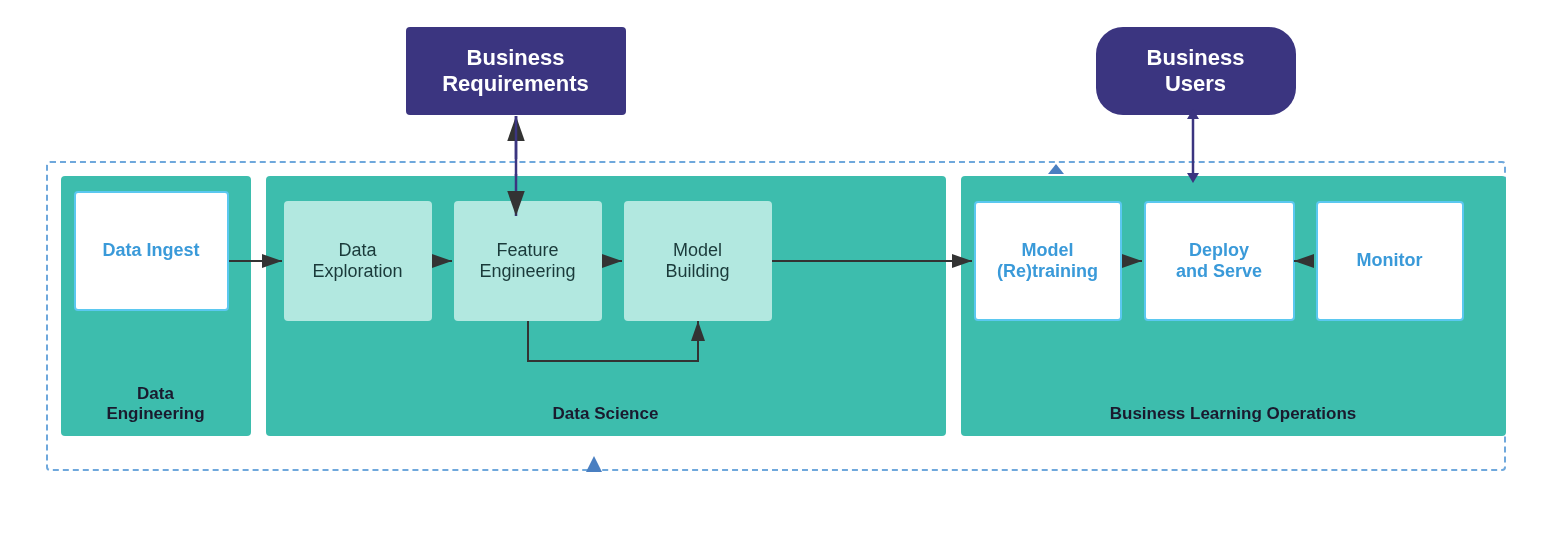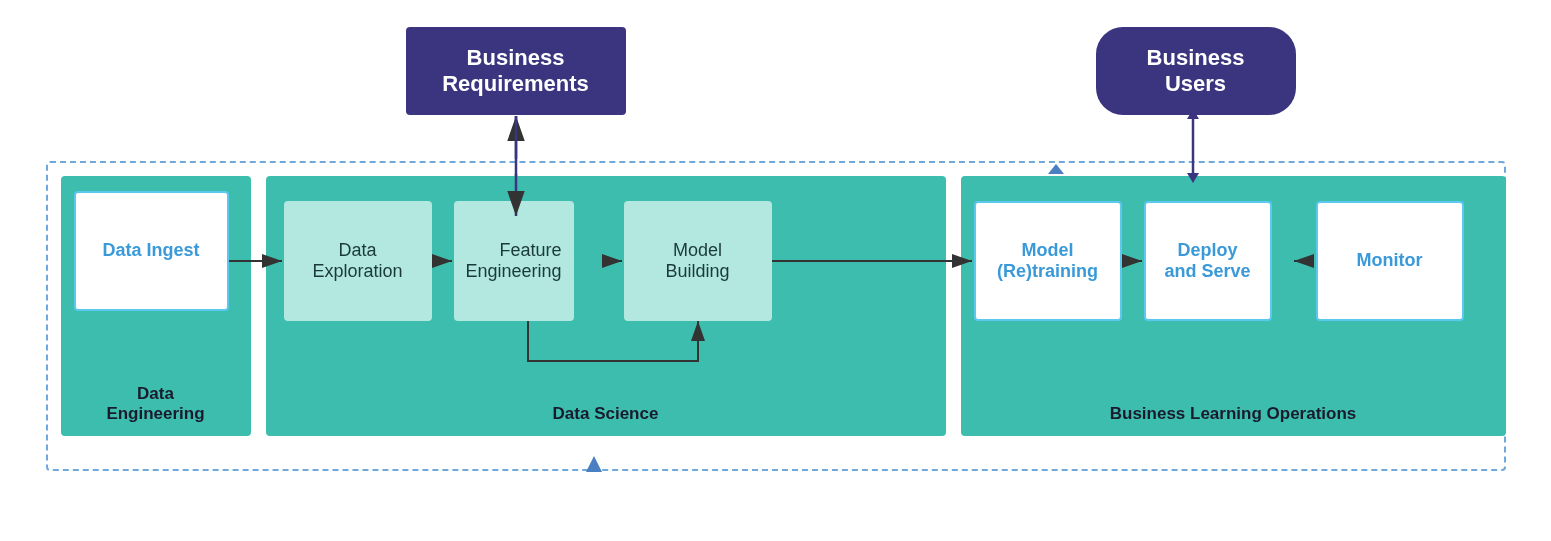--- a/index.html
+++ b/index.html
@@ -134,23 +134,22 @@
       top: 185px;
       left: 248px;
       width: 148px;
       height: 120px;
     }
 
     
     .box-feature-engineering {
       top: 185px;
       left: 418px;
-      width: 120px;
-      height: 120px;
-      text-align: right;
+      width: 148px;
+      height: 120px;
     }
 
     
     .box-model-building {
       top: 185px;
       left: 588px;
       width: 148px;
       height: 120px;
     }
 
@@ -159,21 +158,21 @@
       top: 185px;
       left: 938px;
       width: 148px;
       height: 120px;
     }
 
     
     .box-deploy-serve {
       top: 185px;
       left: 1108px;
-      width: 128px;
+      width: 151px;
       height: 120px;
     }
 
     
     .box-monitor {
       top: 185px;
       left: 1280px;
       width: 148px;
       height: 120px;
     }

